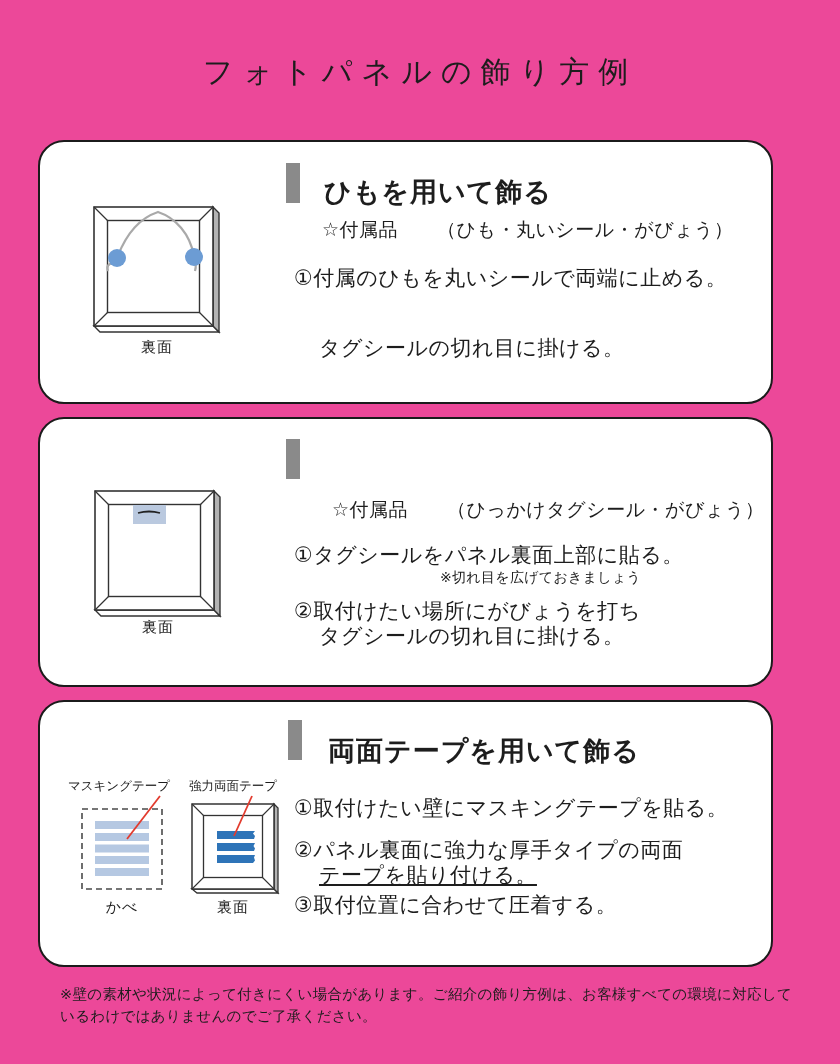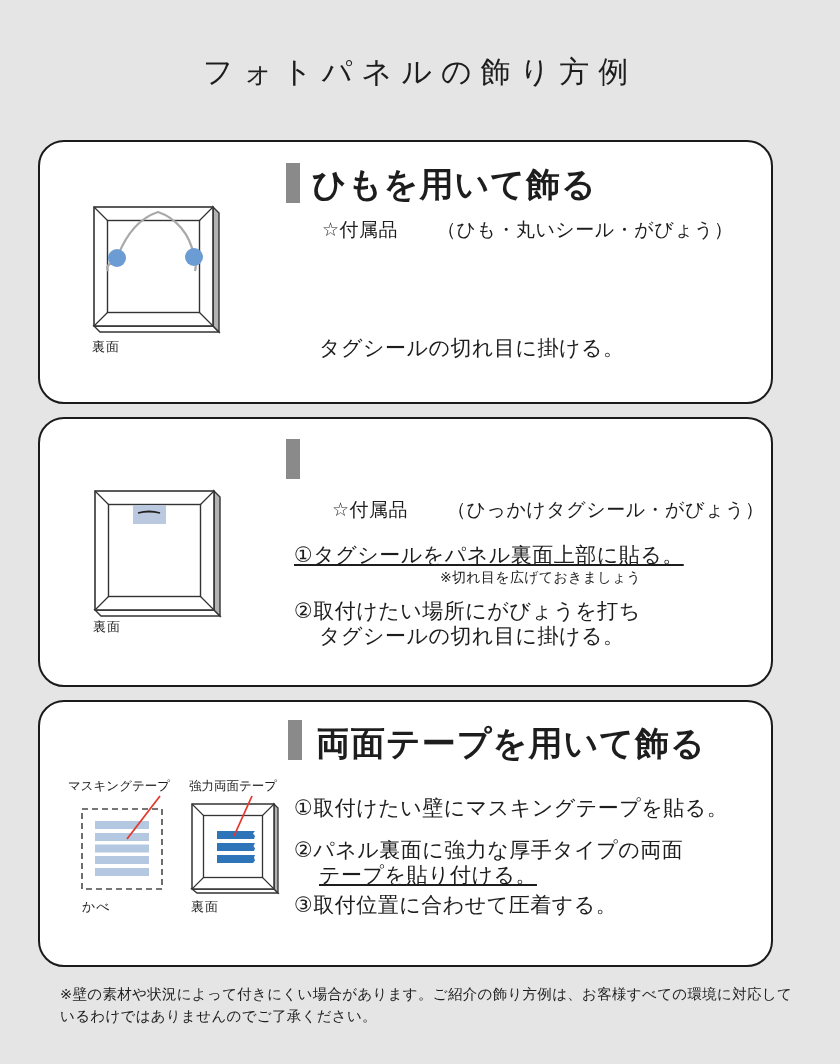--- a/index.html
+++ b/index.html
@@ -1,51 +1,51 @@
 <!DOCTYPE html>
 <html lang="ja"><head>
 <meta charset="utf-8">
 <style>
   html,body{margin:0;padding:0;background:#ffffff;}
   body{font-family:"Liberation Sans","DejaVu Sans",sans-serif;color:#1d1d1d;}
-  .page{position:relative;width:840px;height:1064px;background:#e5e5e5;overflow:hidden;}
+  .page{position:relative;width:840px;height:1064px;background:#ec4899;overflow:hidden;}
 
   .title{position:absolute;top:52px;left:0;width:100%;text-align:center;
          font-size:30px;font-weight:500;letter-spacing:9px;margin:0;}
 
   .box{position:absolute;left:38px;width:735px;border:2.5px solid #1b1b1b;
        border-radius:26px;box-sizing:border-box;background:#fff;}
   #box1{top:140px;height:264px;}
   #box2{top:417px;height:270px;}
   #box3{top:700px;height:267px;}
 
   .bar{position:absolute;width:14px;height:40px;background:#8a8a8a;}
-  .heading{position:absolute;margin:0;font-size:34px;font-weight:600;
+  .heading{position:absolute;margin:12px;font-size:27px;font-weight:600;
            letter-spacing:1px;white-space:nowrap;}
   .acc{position:absolute;font-size:19px;letter-spacing:.5px;white-space:nowrap;}
   .step{position:absolute;left:254px;font-size:21px;letter-spacing:.5px;white-space:nowrap;}
   .step.indent{padding-left:25px;}
   .note{position:absolute;font-size:14px;letter-spacing:.3px;white-space:nowrap;}
-  .illus-label{position:absolute;font-size:13px;letter-spacing:1px;}
+  .illus-label{position:absolute;font-size:15px;text-align:center;letter-spacing:1px;}
   .caption{position:absolute;font-size:12.5px;text-align:center;white-space:nowrap;}
   .illus{position:absolute;}
 
   #box1 .bar{left:246px;top:21px;}
   #box1 .heading{left:272px;top:20px;}
   #box1 .acc{left:282px;top:75px;}
   #box1 .s0{top:122px;}
   #box1 .s1{top:167px;}
   #box1 .s2{top:192px;}
   #box1 .illus{left:52px;top:58px;}
   #box1 .illus-label{left:52px;top:196px;width:130px;}
 
   #box2 .bar{left:246px;top:20px;}
   #box2 .heading{left:274px;top:21px;}
   #box2 .acc{left:292px;top:78px;}
-  #box2 .s0{top:122px;text-decoration:underline;}
+  #box2 .s0{top:122px;}
   #box2 .note{left:400px;top:150px;}
   #box2 .s1{top:178px;}
   #box2 .s2{top:203px;}
   #box2 .illus{left:53px;top:65px;}
   #box2 .illus-label{left:53px;top:199px;width:130px;}
 
   #box3 .bar{left:248px;top:18px;}
   #box3 .heading{left:276px;top:19px;}
   #box3 .s0{top:92px;}
   #box3 .s1{top:134px;}
@@ -82,20 +82,21 @@
       <path d="M 102,58 Q 105,64 103,71" fill="none" stroke="#a9a9a9" stroke-width="2.2"></path>
       <path d="M 25,58 C 34,34 48,18 66,12 C 84,18 98,34 102,56" fill="none" stroke="#a9a9a9" stroke-width="2.2"></path>
       <circle cx="25" cy="58" r="9" fill="#6c9cd4"></circle>
       <circle cx="102" cy="57" r="9" fill="#6c9cd4"></circle>
     </svg>
     <div class="illus-label">裏面</div>
 
     <div class="bar"></div>
     <h2 class="heading">ひもを用いて飾る</h2>
     <div class="acc">☆付属品　　（ひも・丸いシール・がびょう）</div>
+    <div class="step s0">①付属のひもを丸いシールで両端に止める。</div>
     <div class="step s2 indent">タグシールの切れ目に掛ける。</div>
   </section>
 
   <section class="box" id="box2">
     <svg class="illus" width="130" height="134" viewBox="0 0 130 134">
       <polygon points="2,126 121,126 127,132 8,132" fill="#ffffff" stroke="#333" stroke-width="1.4"></polygon>
       <polygon points="121,7 127,13 127,132 121,126" fill="#b3b3b3" stroke="#333" stroke-width="1.4"></polygon>
       <rect x="2" y="7" width="119" height="119" fill="#ffffff" stroke="#333" stroke-width="1.6"></rect>
       <rect x="15.5" y="20.5" width="92" height="92" fill="#ffffff" stroke="#333" stroke-width="1.4"></rect>
       <line x1="2" y1="7" x2="15.5" y2="20.5" stroke="#333" stroke-width="1.2"></line>

